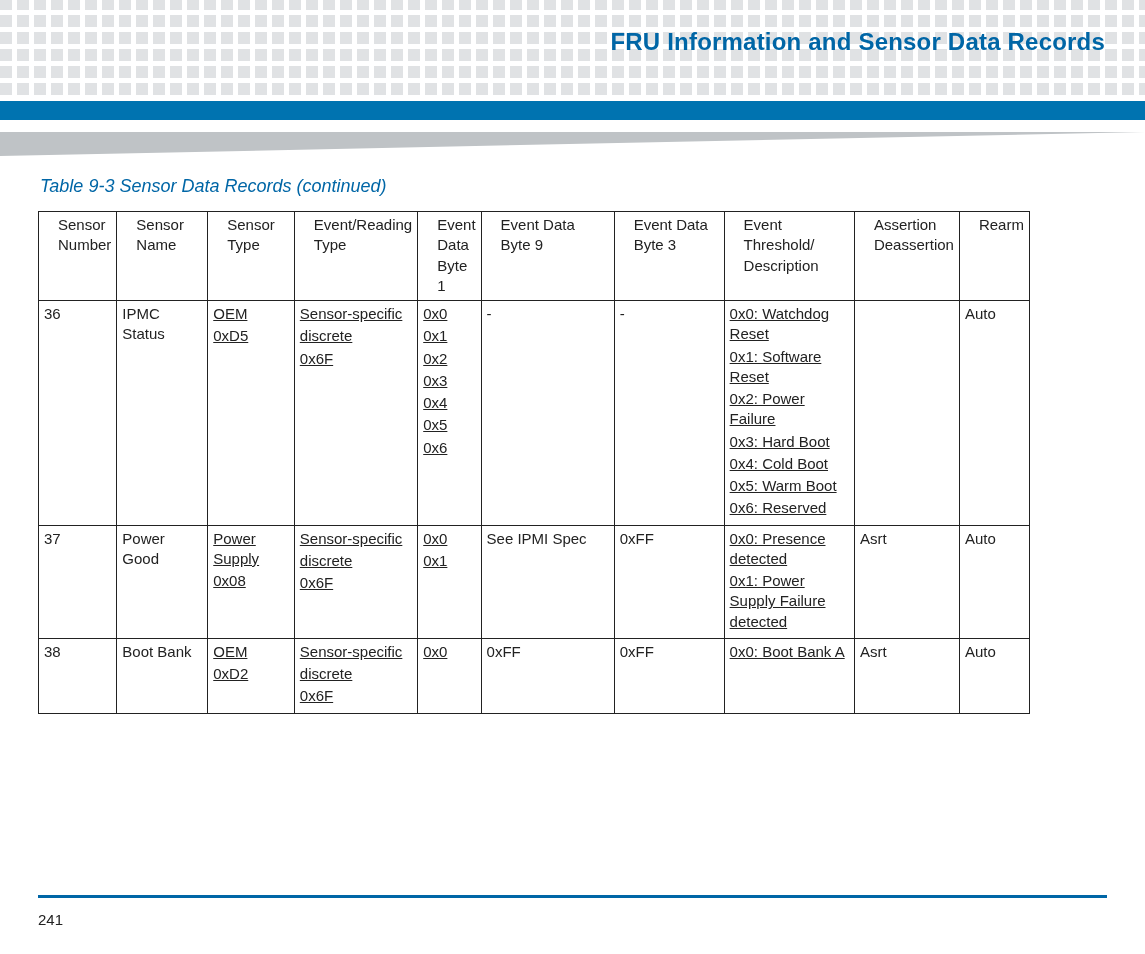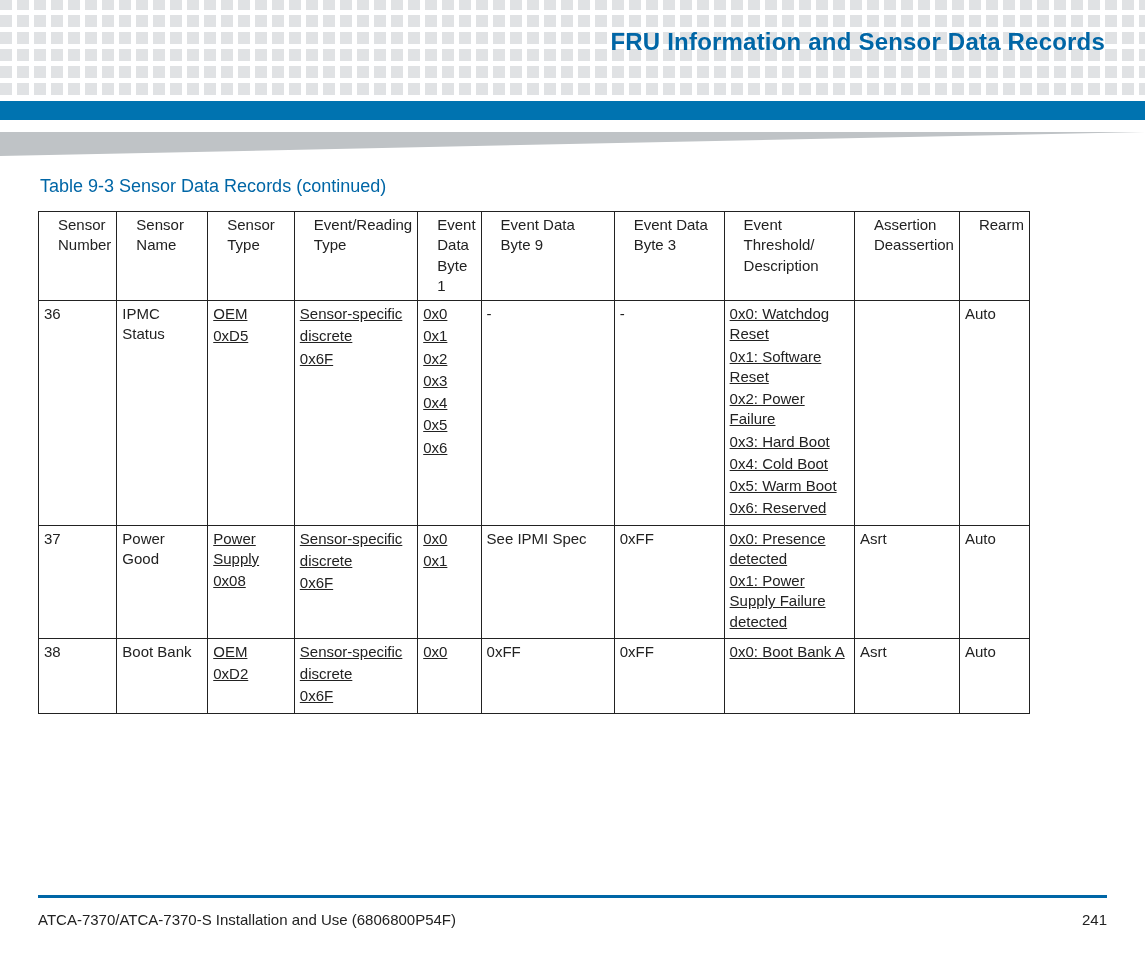--- a/index.html
+++ b/index.html
@@ -46,20 +46,21 @@
   }
   .gray-wedge svg { display:block; width:100%; height:100%; }
   .content {
     position: absolute;
     top: 170px;
     left: 38px;
     right: 38px;
   }
   .table-caption {
     color: #0066a6;
+    font-style: italic;
     font-size: 18px;
     margin: 6px 0 14px 2px;
   }
   table {
     border-collapse: collapse;
     width: 992px;
     font-size: 15px;
     color: #222;
   }
   th, td {
@@ -214,15 +215,14 @@
           </td>
           <td>Asrt</td>
           <td>Auto</td>
         </tr>
       </tbody>
   </table>
 </div>
 
 <div class="footer-rule"></div>
 <div class="footer">
-  <span>ATCA-7370/ATCA-7370-S Installation and Use (6806800P54F)</span>
   <span>241</span>
 </div>
 
 </body></html>

